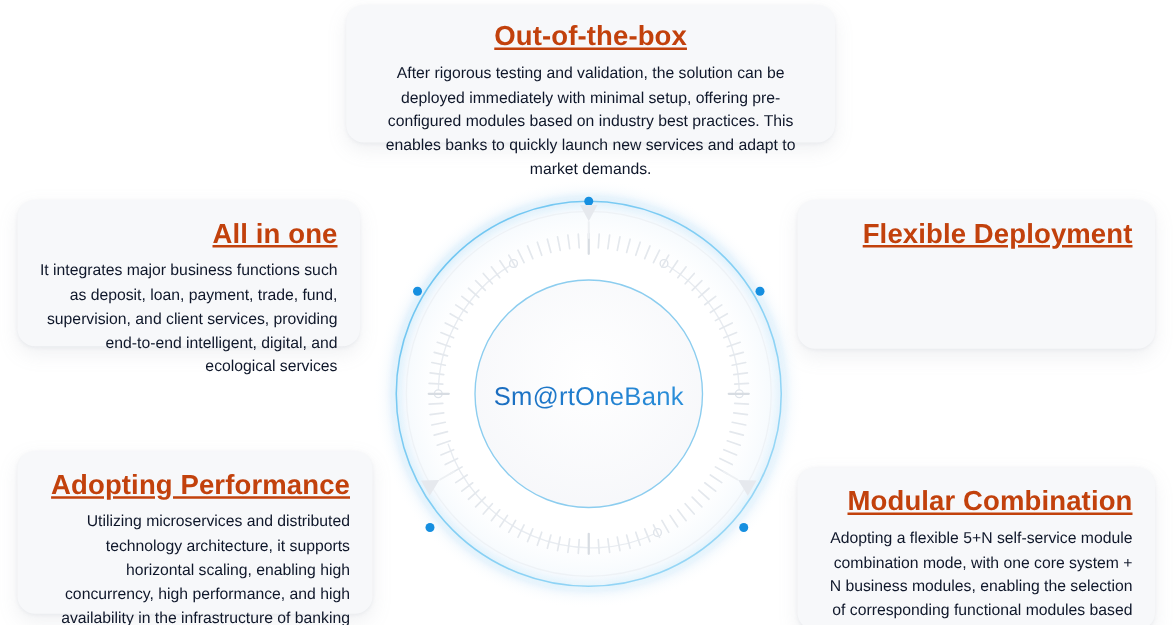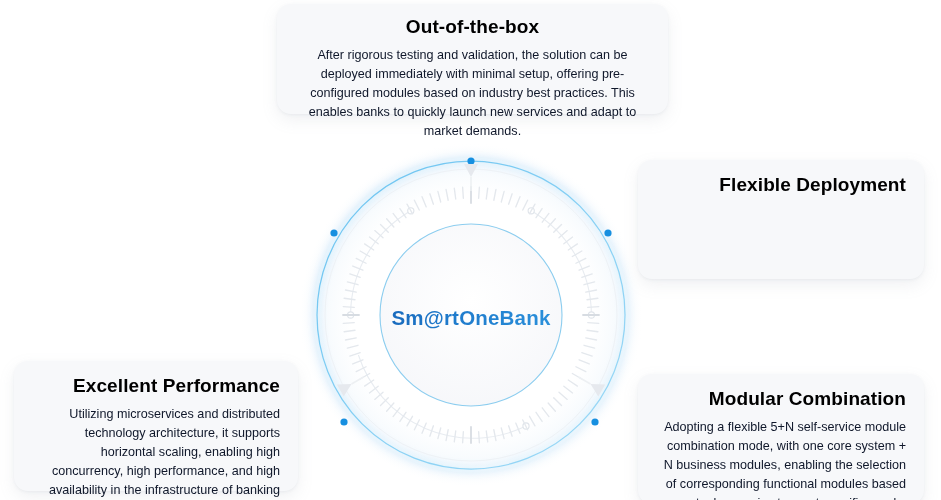--- a/index.html
+++ b/index.html
@@ -16,26 +16,27 @@
   
   .card {
     position:absolute;
     background:#f7f8fa;
     border-radius:14px;
     box-shadow:0 6px 16px rgba(140,150,165,0.13), 0 1px 3px rgba(140,150,165,0.10);
     box-sizing:border-box;
     padding:14px 18px 16px 18px;
   }
   .card .title {
-    color:#000000;
-    font-size:19px;
+    color:#c2410c;
+    font-size:22px;
     font-weight:700;
     letter-spacing:.1px;
     margin:0 0 7px 0;
     line-height:1.2;
+    text-decoration:underline;
   }
   .card .body {
     color:#0f172a;
     font-size:12.6px;
     line-height:1.52;
     margin:0;
   }
   .card.right-align { text-align:right; }
   .card.left-align  { text-align:right;  }
   .card.center-align{ text-align:center;}
@@ -50,47 +51,51 @@
   
   .hub { position:absolute; left:296px; top:140px; width:350px; height:350px; }
   .hub svg { display:block; }
 
   .hub-label {
     position:absolute;
     left:0; right:0;
     top:166px;
     text-align:center;
     font-size:20.5px;
-    font-weight:700;
+    font-weight:400;
     letter-spacing:.2px;
     background:linear-gradient(90deg,#1253a8 0%, #1f7bcc 45%, #35a3e8 100%);
     -webkit-background-clip:text;
     background-clip:text;
     color:transparent;
     -webkit-text-fill-color:transparent;
     pointer-events:none;
   }
 </style>
 </head>
 <body>
 
 <div class="stage">
 
   <div class="card center-align" id="card-top">
     <p class="title">Out-of-the-box</p>
     <p class="body">After rigorous testing and validation, the solution can be deployed immediately with minimal setup, offering pre-configured modules based on industry best practices. This enables banks to quickly launch new services and adapt to market demands.</p>
   </div>
 
+  <div class="card right-align" id="card-all-in-one">
+    <p class="title">All in one</p>
+    <p class="body">It integrates major business functions such as deposit, loan, payment, trade, fund, supervision, and client services, providing end-to-end intelligent, digital, and ecological services</p>
+  </div>
 
   <div class="card left-align" id="card-flexible">
     <p class="title">Flexible Deployment</p>
   </div>
 
   <div class="card right-align" id="card-excellent">
-    <p class="title">Excellent Performance</p>
+    <p class="title">Adopting Performance</p>
     <p class="body">Utilizing microservices and distributed technology architecture, it supports horizontal scaling, enabling high concurrency, high performance, and high availability in the infrastructure of banking business systems.</p>
   </div>
 
   <div class="card left-align" id="card-modular">
     <p class="title">Modular Combination</p>
     <p class="body">Adopting a flexible 5+N self-service module combination mode, with one core system + N business modules, enabling the selection of corresponding functional modules based on actual scenarios to meet specific needs.</p>
   </div>
 
   <div class="hub">
     <svg width="350" height="350" viewBox="0 0 350 350" xmlns="http://www.w3.org/2000/svg">

